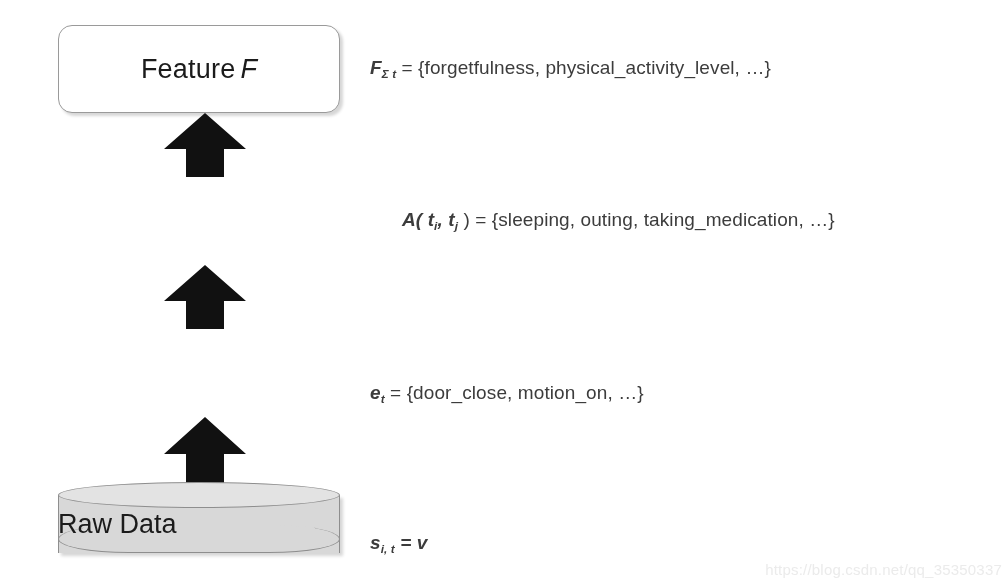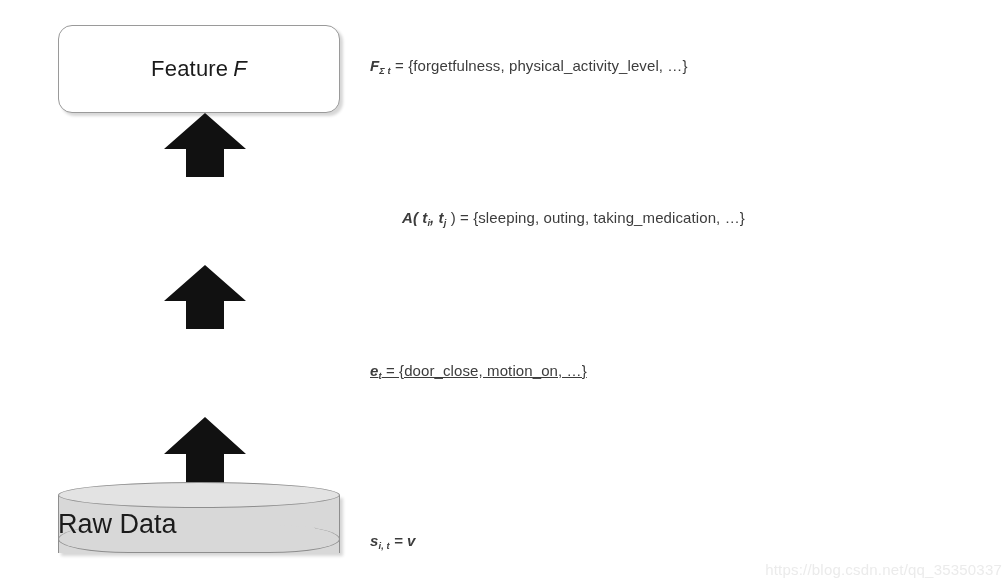--- a/index.html
+++ b/index.html
@@ -33,21 +33,21 @@
     box-sizing: border-box;
     background: #ffffff;
     border: 1.5px solid #9a9a9a;
     border-radius: 14px;
     box-shadow: 3px 3px 3px rgba(0,0,0,0.16);
     display: flex;
     align-items: center;
     justify-content: center;
   }
   .stage-label {
-    font-size: 22px;
+    font-size: 27px;
     color: #1b1b1b;
     letter-spacing: 0.2px;
     white-space: nowrap;
   }
   .stage-label .sym {
     font-style: italic;
     font-weight: 500;
     padding-left: 5px;
   }
 
@@ -120,40 +120,40 @@
   }
   #arrow-activity-to-feature { top: 113px; height: 64px; }
   #arrow-event-to-activity   { top: 265px; height: 64px; }
   #arrow-rawdata-to-event    { top: 417px; height: 66px; }
   .block-arrow svg { display: block; width: 100%; height: 100%; }
 
   
   .formula {
     position: absolute;
     left: 370px;
-    font-size: 15px;
+    font-size: 19px;
     color: #3c3c3c;
     white-space: nowrap;
     letter-spacing: 0.1px;
   }
   .formula .it {
     font-style: italic;
     font-weight: 700;
   }
   .formula sub {
     font-size: 0.62em;
     font-style: italic;
     font-weight: 700;
     vertical-align: baseline;
     position: relative;
     bottom: -0.32em;
   }
   #formula-feature  { top: 57px; }
   #formula-activity { top: 209px; margin-left: 32px; }
-  #formula-event    { top: 362px; text-decoration: underline; }
+  #formula-event    { top: 382px; }
   #formula-rawdata  { top: 532px; }
 
   
   #watermark {
     position: absolute;
     right: 6px;
     bottom: 8px;
     font-size: 15px;
     color: #ebebeb;
     white-space: nowrap;

